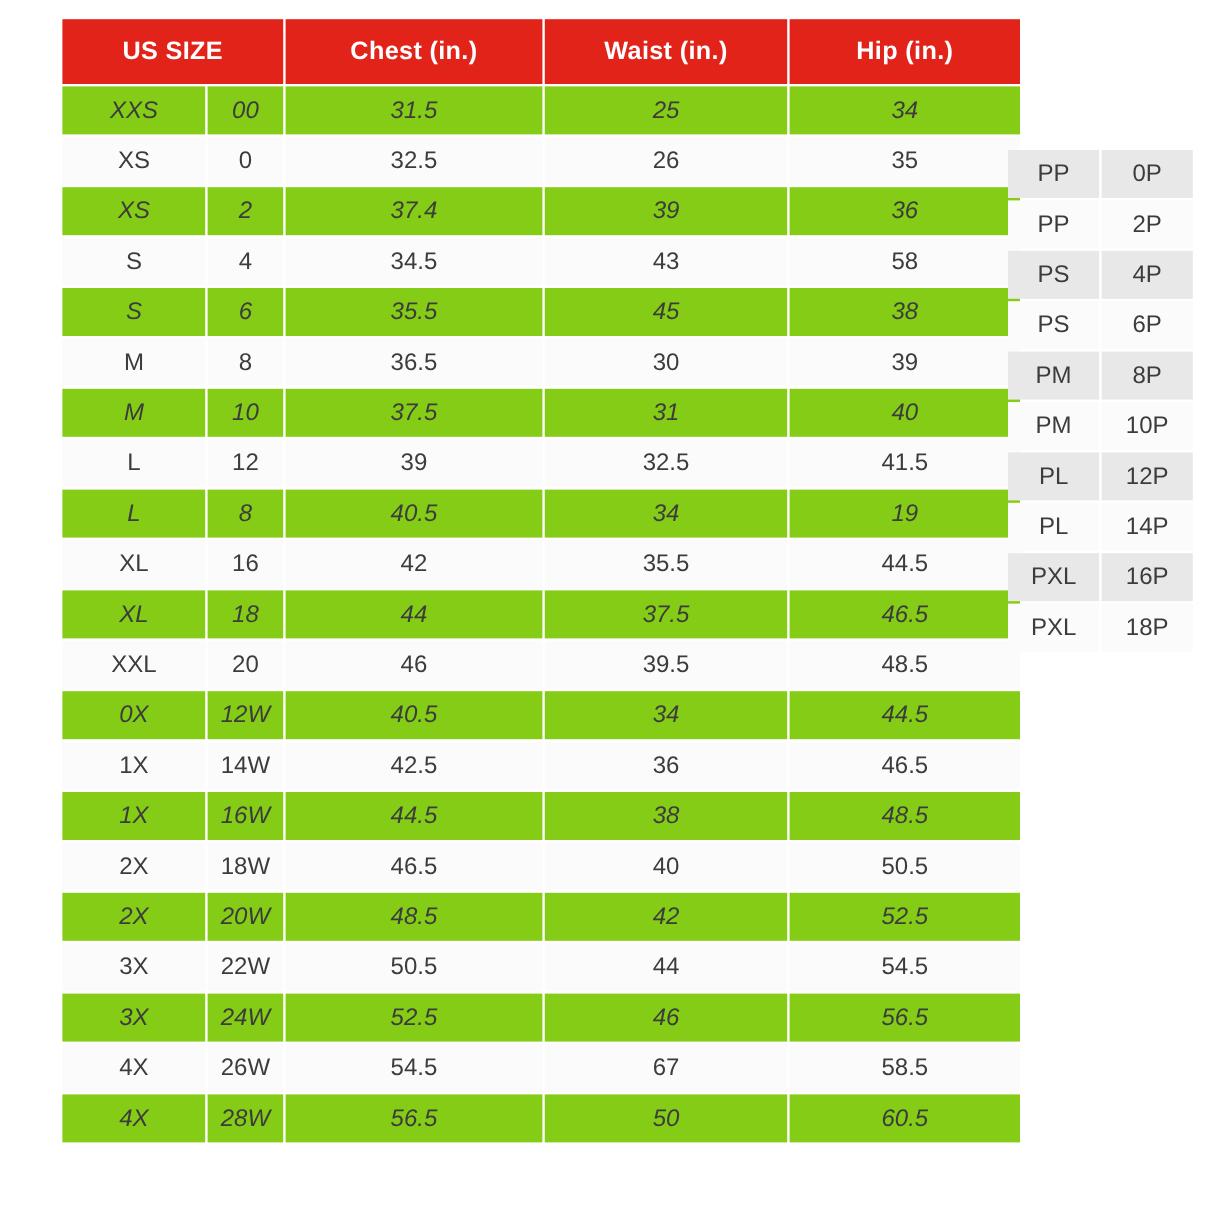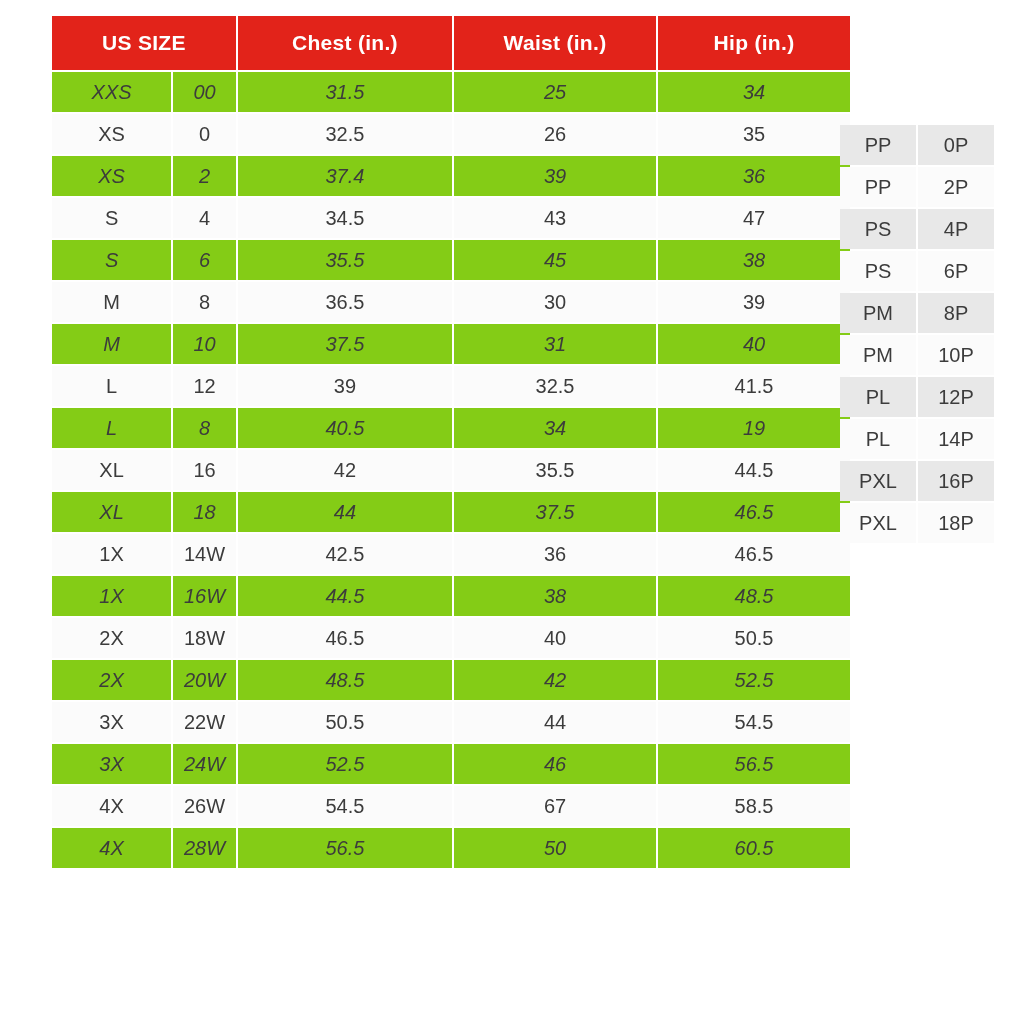--- a/index.html
+++ b/index.html
@@ -123,21 +123,21 @@
           <td>2</td>
           <td>37.4</td>
           <td>39</td>
           <td>36</td>
         </tr>
         <tr class="row-white">
           <td>S</td>
           <td>4</td>
           <td>34.5</td>
           <td>43</td>
-          <td>47</td>
+          <td>58</td>
         </tr>
         <tr class="row-grey">
           <td>S</td>
           <td>6</td>
           <td>35.5</td>
           <td>45</td>
           <td>38</td>
         </tr>
         <tr class="row-white">
           <td>M</td>
@@ -175,20 +175,34 @@
           <td>44.5</td>
         </tr>
         <tr class="row-grey">
           <td>XL</td>
           <td>18</td>
           <td>44</td>
           <td>37.5</td>
           <td>46.5</td>
         </tr>
         <tr class="row-white">
+          <td>XXL</td>
+          <td>20</td>
+          <td>46</td>
+          <td>39.5</td>
+          <td>48.5</td>
+        </tr>
+        <tr class="row-grey">
+          <td>0X</td>
+          <td>12W</td>
+          <td>40.5</td>
+          <td>34</td>
+          <td>44.5</td>
+        </tr>
+        <tr class="row-white">
           <td>1X</td>
           <td>14W</td>
           <td>42.5</td>
           <td>36</td>
           <td>46.5</td>
         </tr>
         <tr class="row-grey">
           <td>1X</td>
           <td>16W</td>
           <td>44.5</td>

